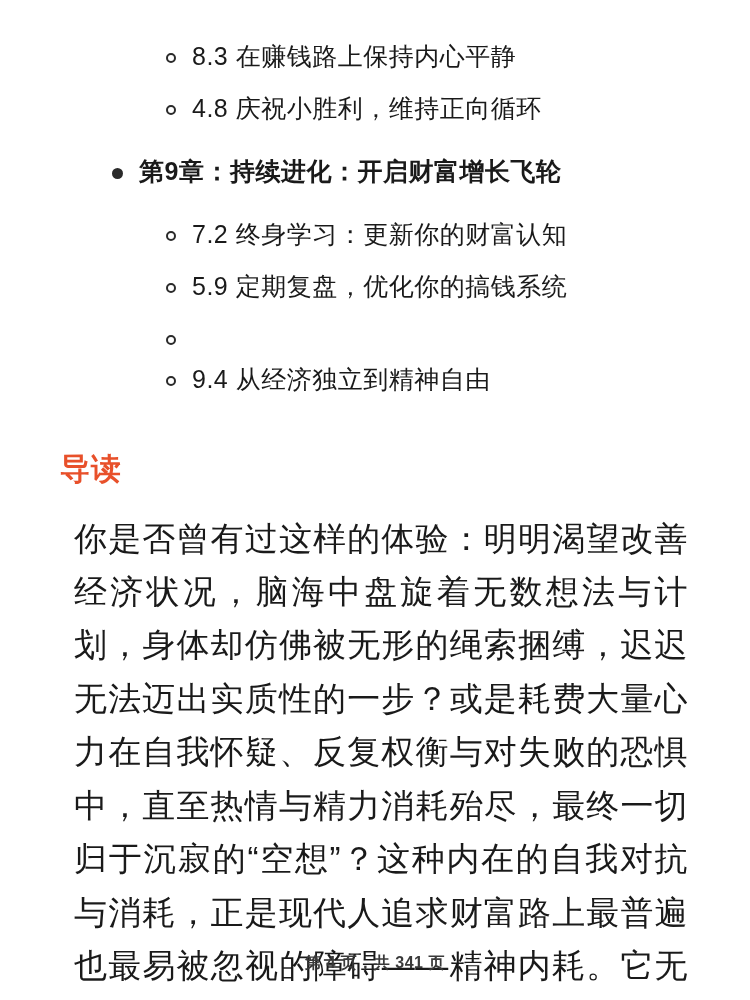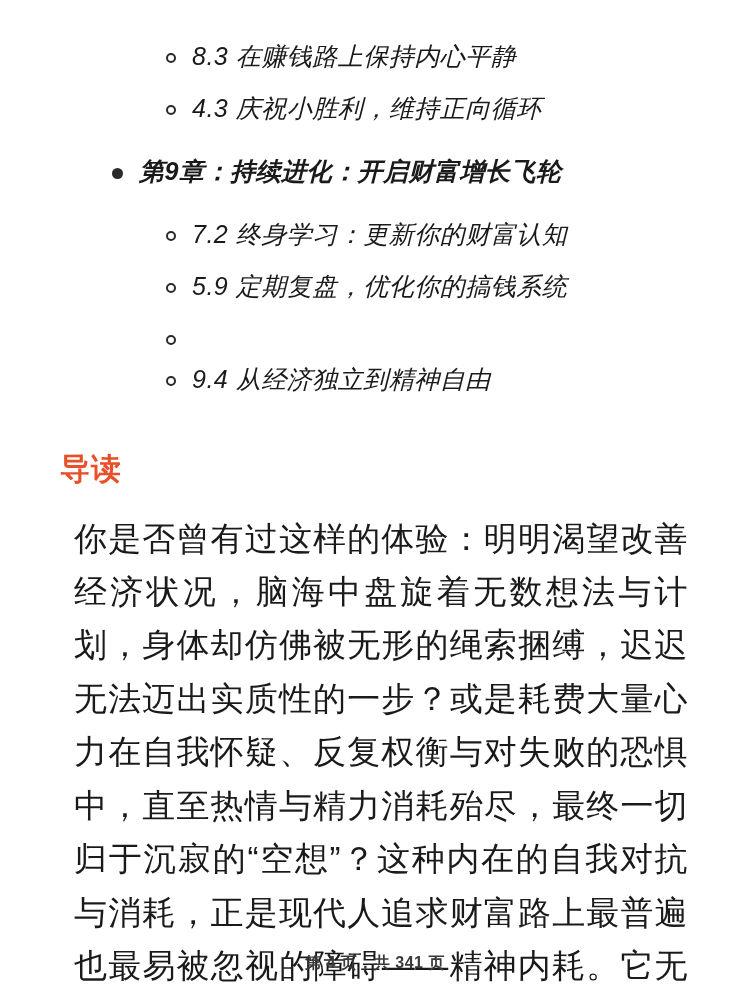--- a/index.html
+++ b/index.html
@@ -19,21 +19,20 @@
     width: 750px;
     height: 1000px;
     box-sizing: border-box;
     padding: 40px 56px 0 56px;
     position: relative;
   }
   .toc {
     margin: 0;
     padding: 0;
     list-style: none;
-    font-style: italic;
   }
   .toc-sub {
     display: flex;
     align-items: flex-start;
     margin: 0 0 18px 0;
     padding-left: 110px;
     font-size: 25px;
     line-height: 1.35;
     font-weight: 500;
     letter-spacing: 0.5px;
@@ -102,21 +101,21 @@
 
 <div class="page">
 
   <ul class="toc">
     <li class="toc-sub">
       <span class="bullet-hollow"></span>
       <span class="toc-text">8.3 在赚钱路上保持内心平静</span>
     </li>
     <li class="toc-sub">
       <span class="bullet-hollow"></span>
-      <span class="toc-text">4.3 庆祝小胜利，维持正向循环</span>
+      <span class="toc-text">4.8 庆祝小胜利，维持正向循环</span>
     </li>
     <li class="toc-chapter">
       <span class="bullet-solid"></span>
       <span class="toc-text">第9章：持续进化：开启财富增长飞轮</span>
     </li>
     <li class="toc-sub">
       <span class="bullet-hollow"></span>
       <span class="toc-text">7.2 终身学习：更新你的财富认知</span>
     </li>
     <li class="toc-sub">

